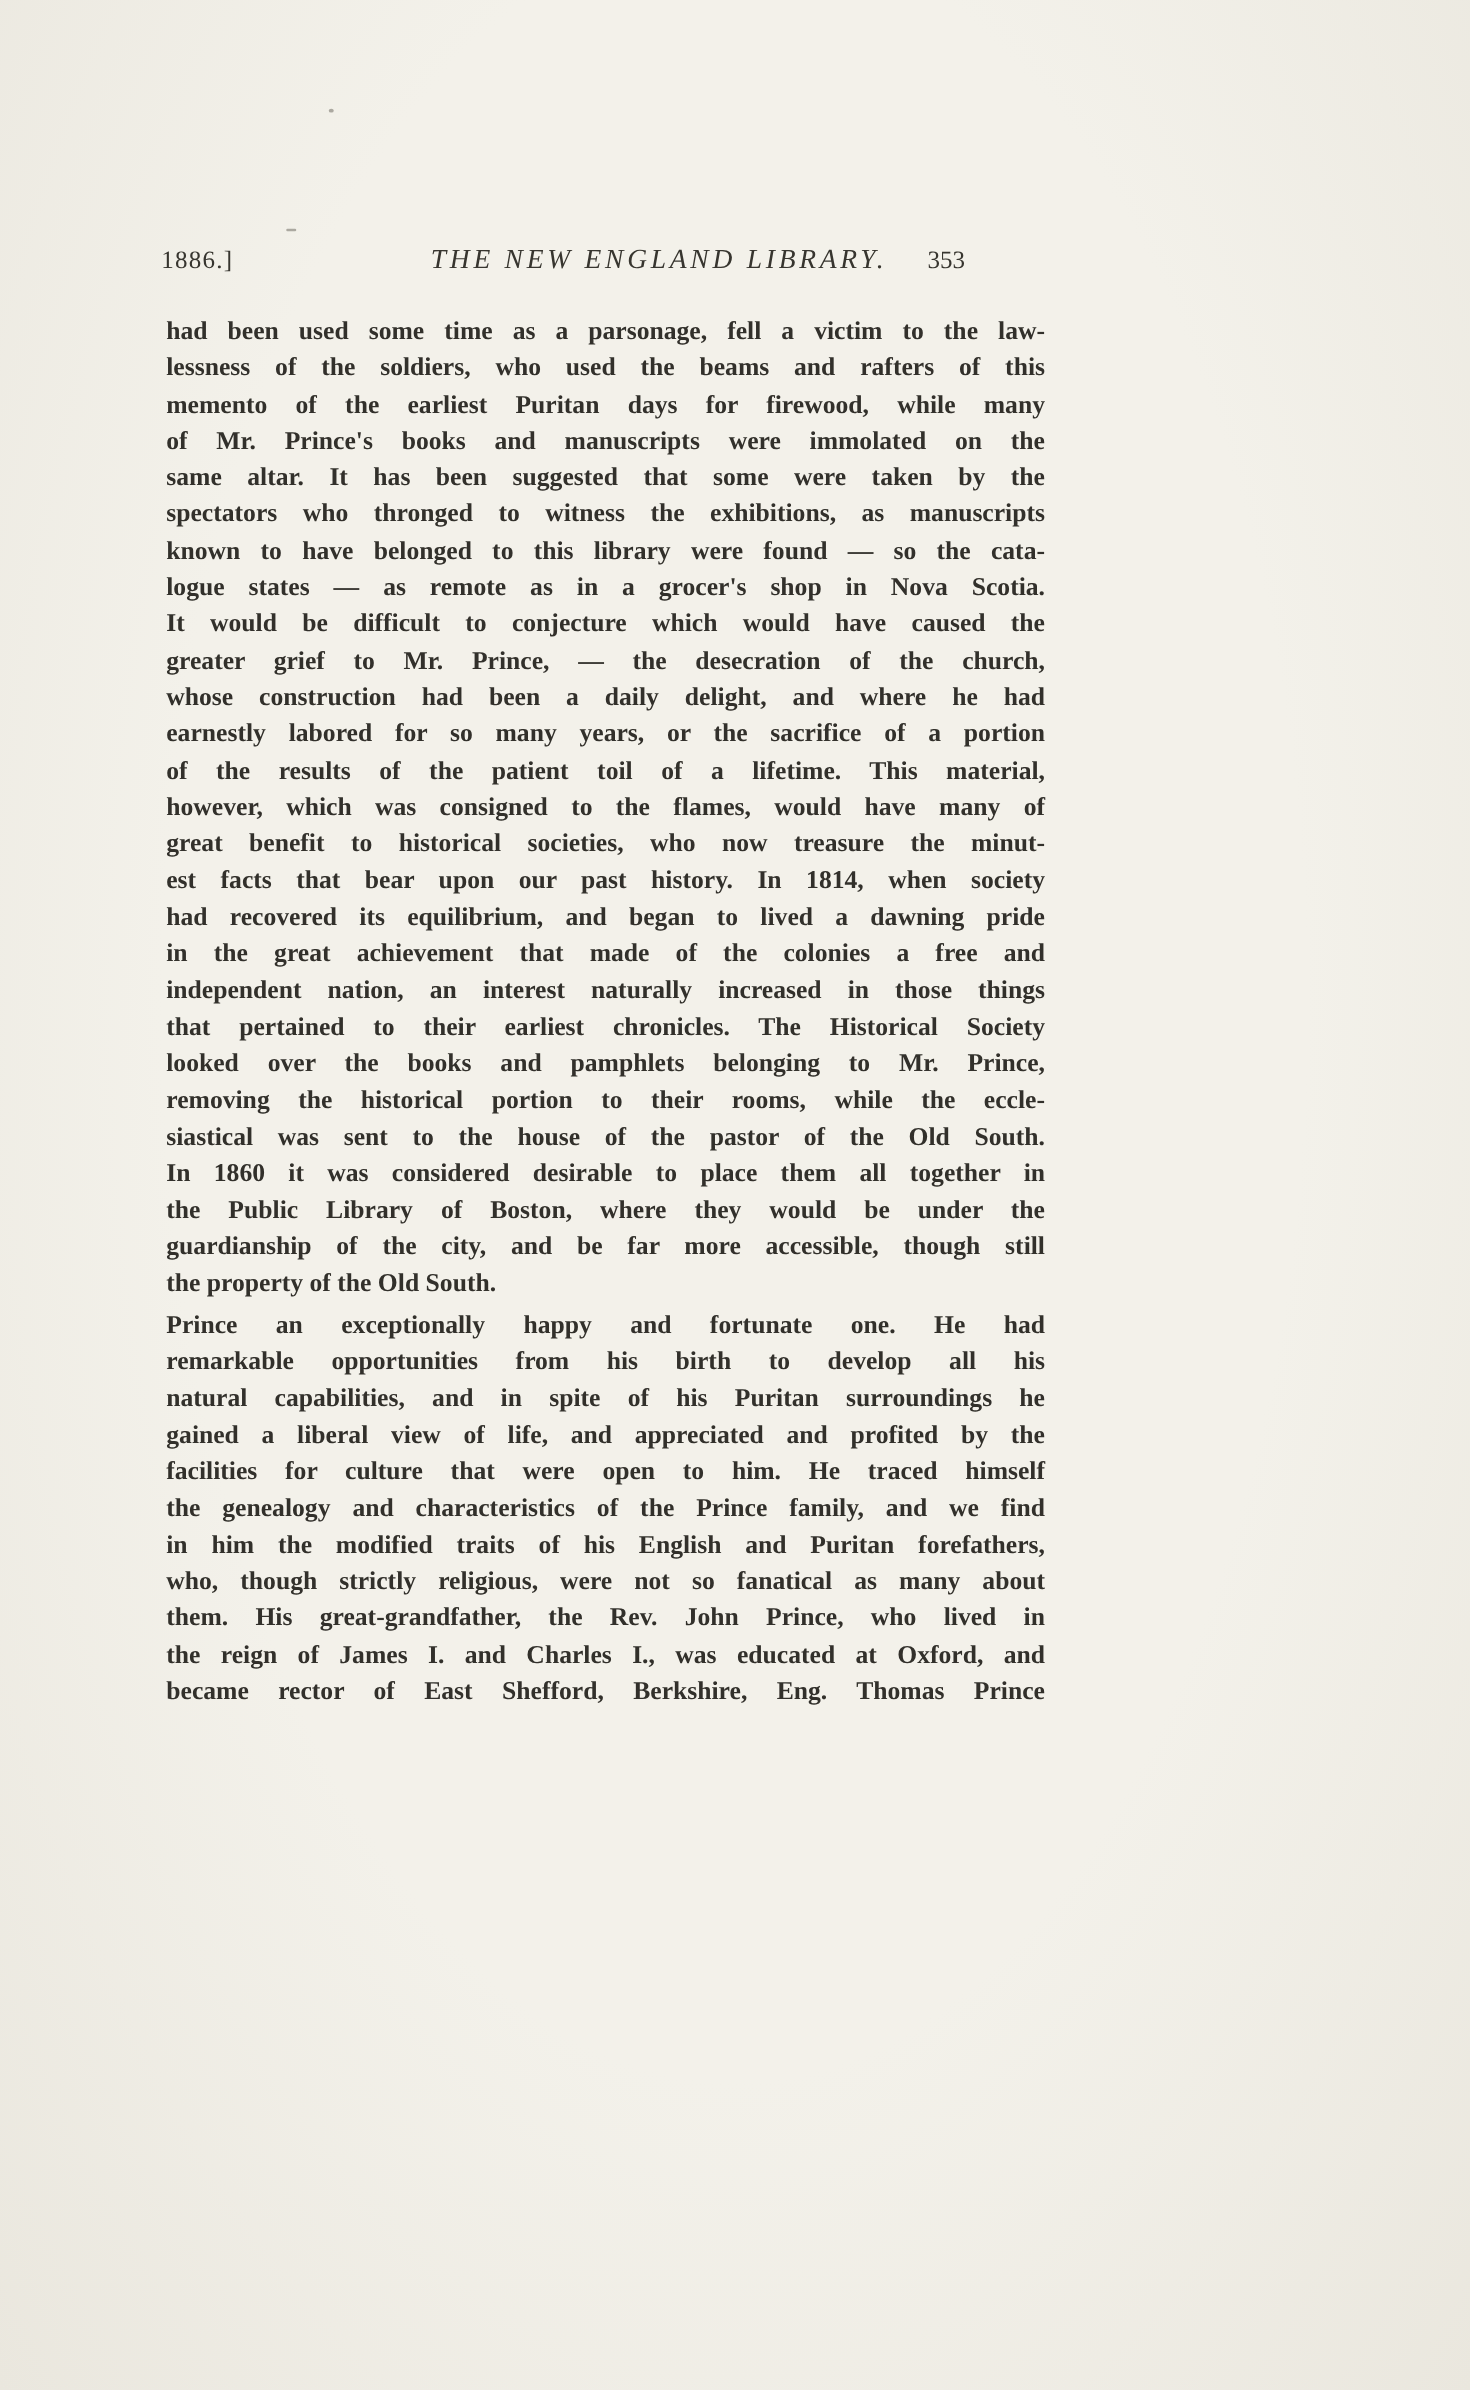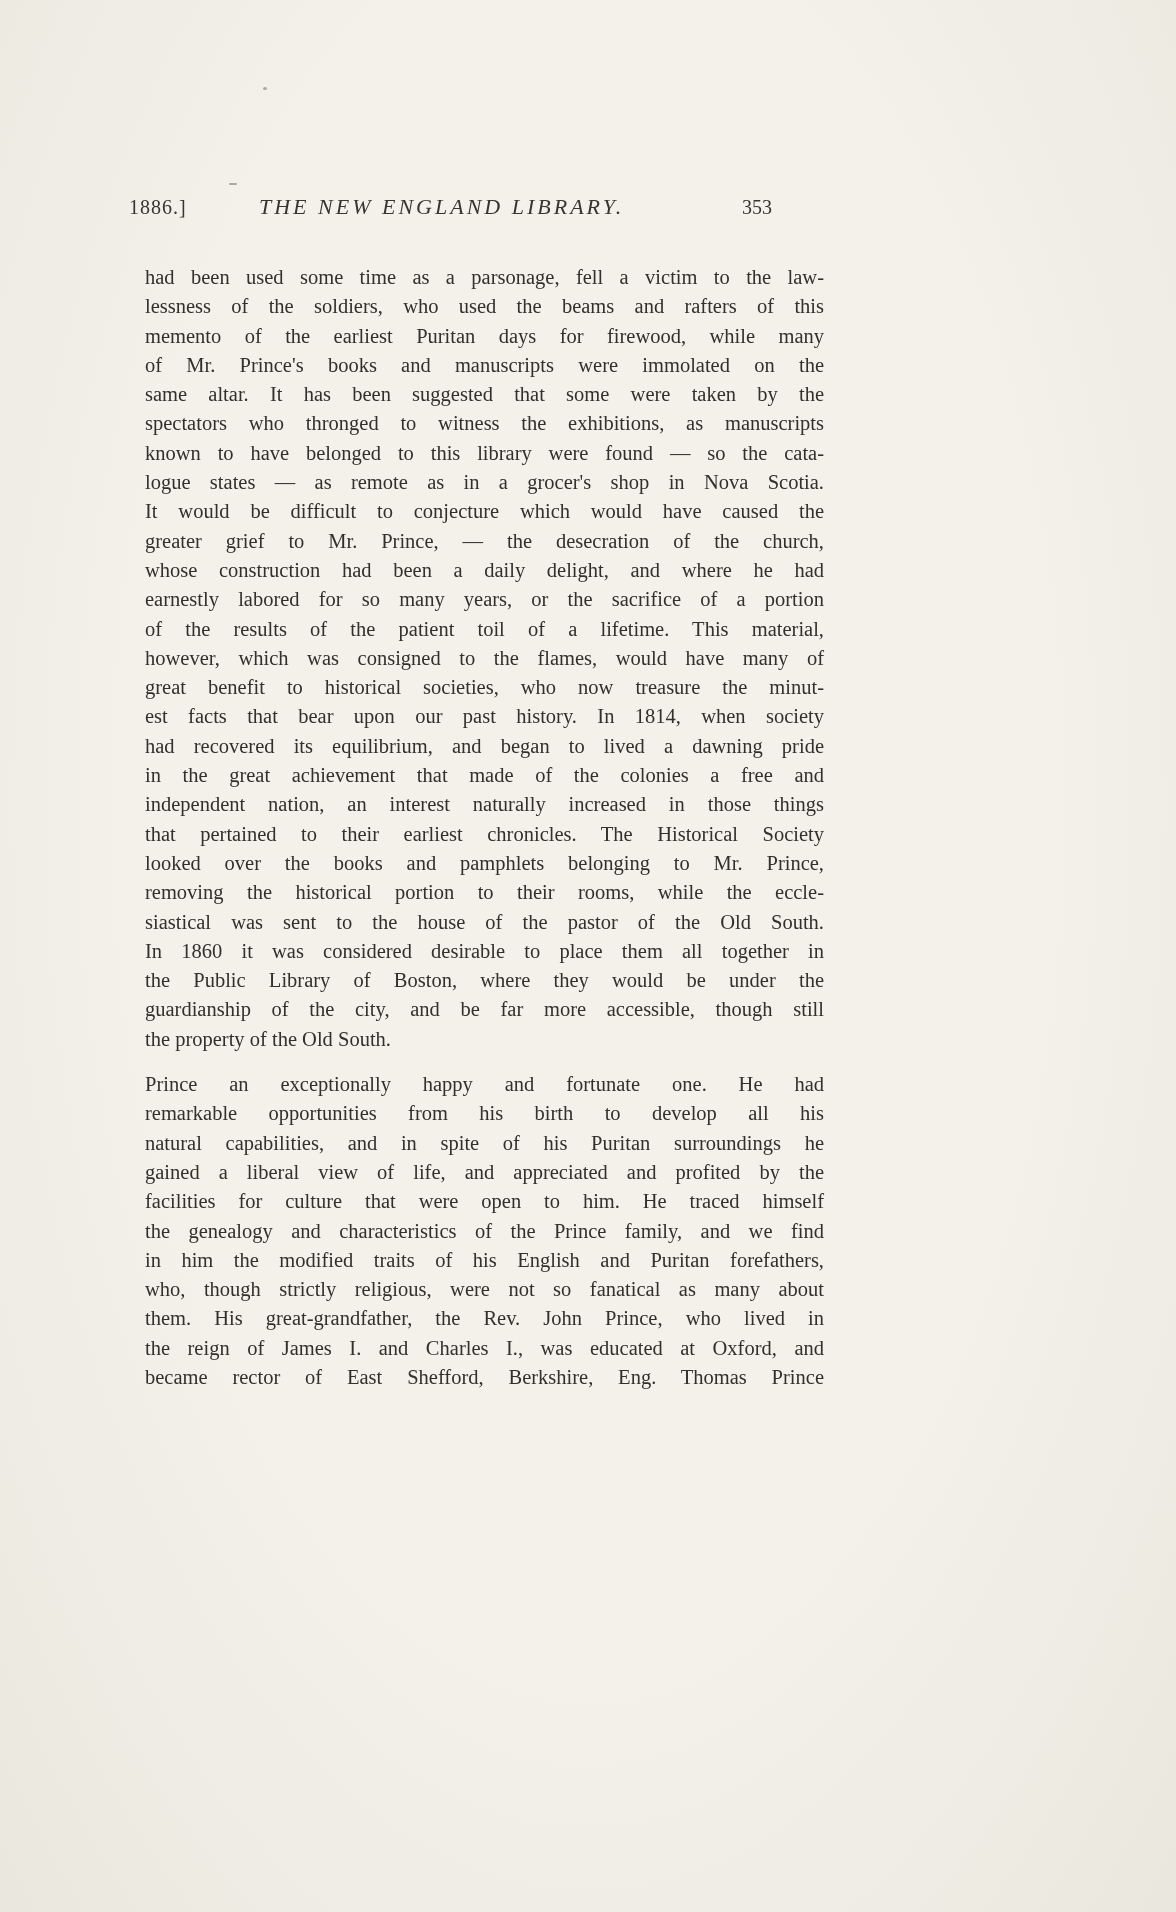--- a/index.html
+++ b/index.html
@@ -28,21 +28,21 @@
     align-items: baseline;
     color: #37352f;
   }
   .h-left {
     width: 130px;
     font-size: 20px;
     letter-spacing: 1px;
   }
   .h-center {
     flex: 1;
-    text-align: left;
+    text-align: right;
     font-style: italic;
     font-size: 22px;
     letter-spacing: 3px;
     white-space: nowrap;
   }
   .h-right {
     width: 130px;
     text-align: center;
     padding-right: 36px;
     box-sizing: border-box;
@@ -50,21 +50,22 @@
   }
   .page-body {
     position: absolute;
     left: 129px;
     top: 247px;
     width: 711px;
     color: #32302b;
     font-size: 20.5px;
   }
   .paragraph {
-    margin: 16px;
+    margin: 4px;
+    font-weight: bold;
   }
   .line {
     line-height: 29.3px;
     text-align: justify;
     text-align-last: justify;
   }
   .line.no-stretch {
     text-align-last: left;
   }
   .line.indent {

